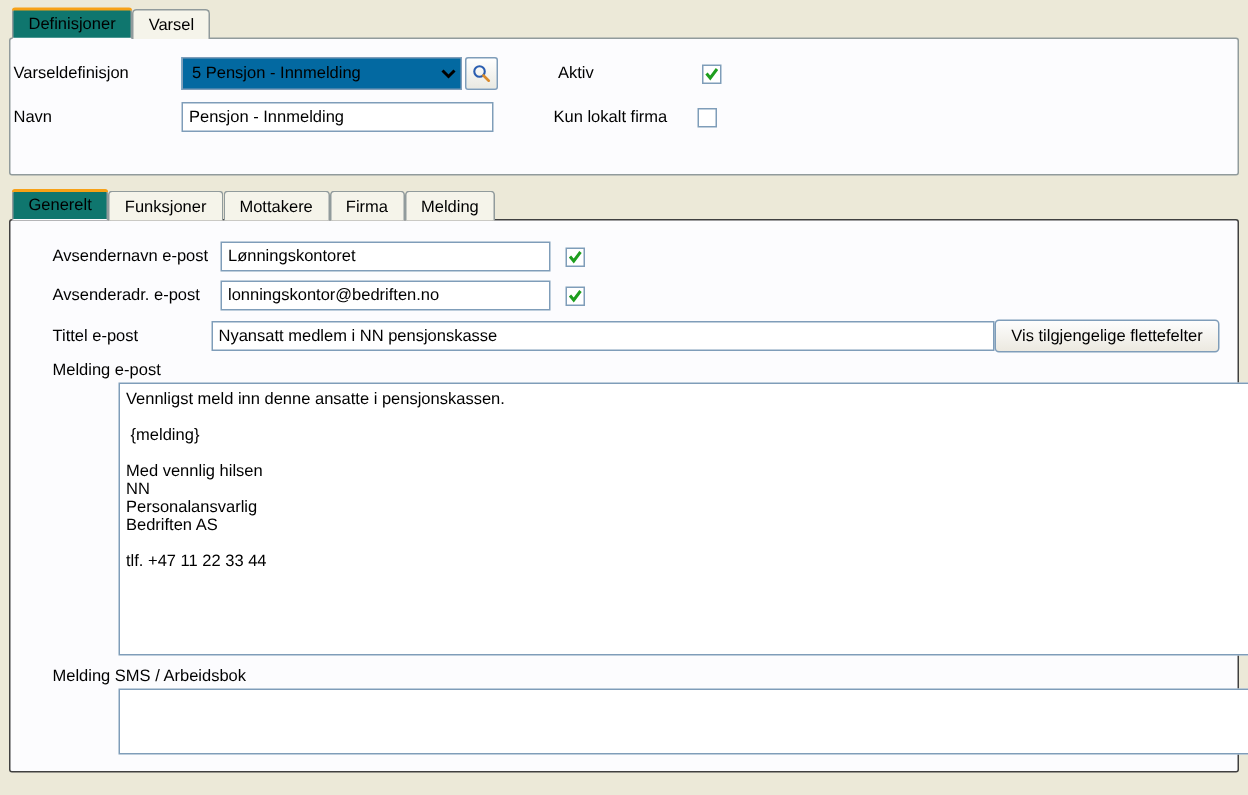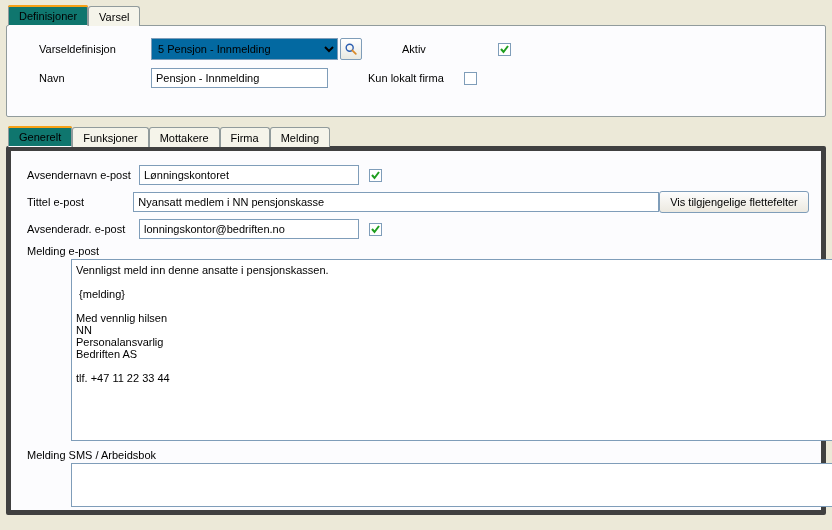--- a/index.html
+++ b/index.html
@@ -49,21 +49,21 @@
     top: -1px; left: -1px; right: -1px;
     height: 2px;
     background: #f7a116;
     border-top-left-radius: 3px;
     border-top-right-radius: 3px;
   }
   .panel {
     background: #fcfcfe;
     border: 1px solid #919b9c;
     border-radius: 2px;
-    padding: 12px 32px;
+    padding: 12px 2px;
   }
   .top-panel { height: 92px; }
   .row {
     display: flex;
     align-items: center;
     margin-bottom: 8px;
   }
   .label {
     width: 112px;
     color: #000;
@@ -90,39 +90,39 @@
     cursor: default;
   }
   .lookup-btn svg { width: 14px; height: 14px; }
   input.textbox {
     height: 20px;
     border: 1px solid #7f9db9;
     background: #fff;
     font: inherit;
     padding: 2px 4px;
   }
-  .tb-208 { width: 177px; }
+  .tb-208 { width: 208px; }
   .tb-220 { width: 220px; }
   .tb-long { width: 553px; }
   .chk {
     width: 13px; height: 13px;
     border: 1px solid #7f9db9;
     background: #fff;
     display: inline-flex;
     align-items: center;
     justify-content: center;
   }
   .chk.checked svg { display:block; }
   .chk svg { display:none; width: 11px; height: 11px; }
   .cb-col-label { width: 96px; margin-left: 40px; }
   .inner-content {
     background: #fcfcfe;
-    border: 5px solid #404040;
-    border-radius: 2px;
-    padding: 14px 12px 12px 16px;
+    border: 1px solid #404040;
+    border-radius: 2px;
+    padding: 14px 12px 12px 28px;
     height: 369px;
     position: relative;
   }
   .inner-tabs-wrap { margin-top: 10px; }
   .field-row { display:flex; align-items:center; margin-bottom:6px; }
   .field-label { width: 112px; }
   .btn {
     height: 22px;
     border: 1px solid #7f9db9;
     background: linear-gradient(#fdfdfd,#ece9e0);
@@ -221,37 +221,37 @@
       <input class="textbox tb-220" value="Lønningskontoret" style="">
       <div style="width:10px"></div>
       <div class="chk checked">
         <svg viewBox="0 0 11 11">
             <polyline points="2,5 4.5,8 9,2" fill="none" stroke="#1e9e1e" stroke-width="2"></polyline>
           </svg>
       </div>
     </div>
 
     <div class="field-row">
-      <div class="field-label">Tittel e-post</div>
-      <input class="textbox tb-long" value="Nyansatt medlem i NN pensjonskasse" style="">
-      <div style="flex:1"></div>
-      <button class="btn">Vis tilgjengelige flettefelter</button>
-    </div>
-
-    <div class="field-row">
       <div class="field-label">Avsenderadr. e-post</div>
       <input class="textbox tb-220" value="lonningskontor@bedriften.no" style="">
       <div style="width:10px"></div>
       <div class="chk checked">
         <svg viewBox="0 0 11 11">
             <polyline points="2,5 4.5,8 9,2" fill="none" stroke="#1e9e1e" stroke-width="2"></polyline>
           </svg>
       </div>
     </div>
 
+    <div class="field-row">
+      <div class="field-label">Tittel e-post</div>
+      <input class="textbox tb-long" value="Nyansatt medlem i NN pensjonskasse" style="">
+      <div style="flex:1"></div>
+      <button class="btn">Vis tilgjengelige flettefelter</button>
+    </div>
+
     <div class="section-label">Melding e-post</div>
     <div class="multiline msg-box">
       <div class="content">Vennligst meld inn denne ansatte i pensjonskassen.
 
  {melding}
 
 Med vennlig hilsen
 NN
 Personalansvarlig
 Bedriften AS

